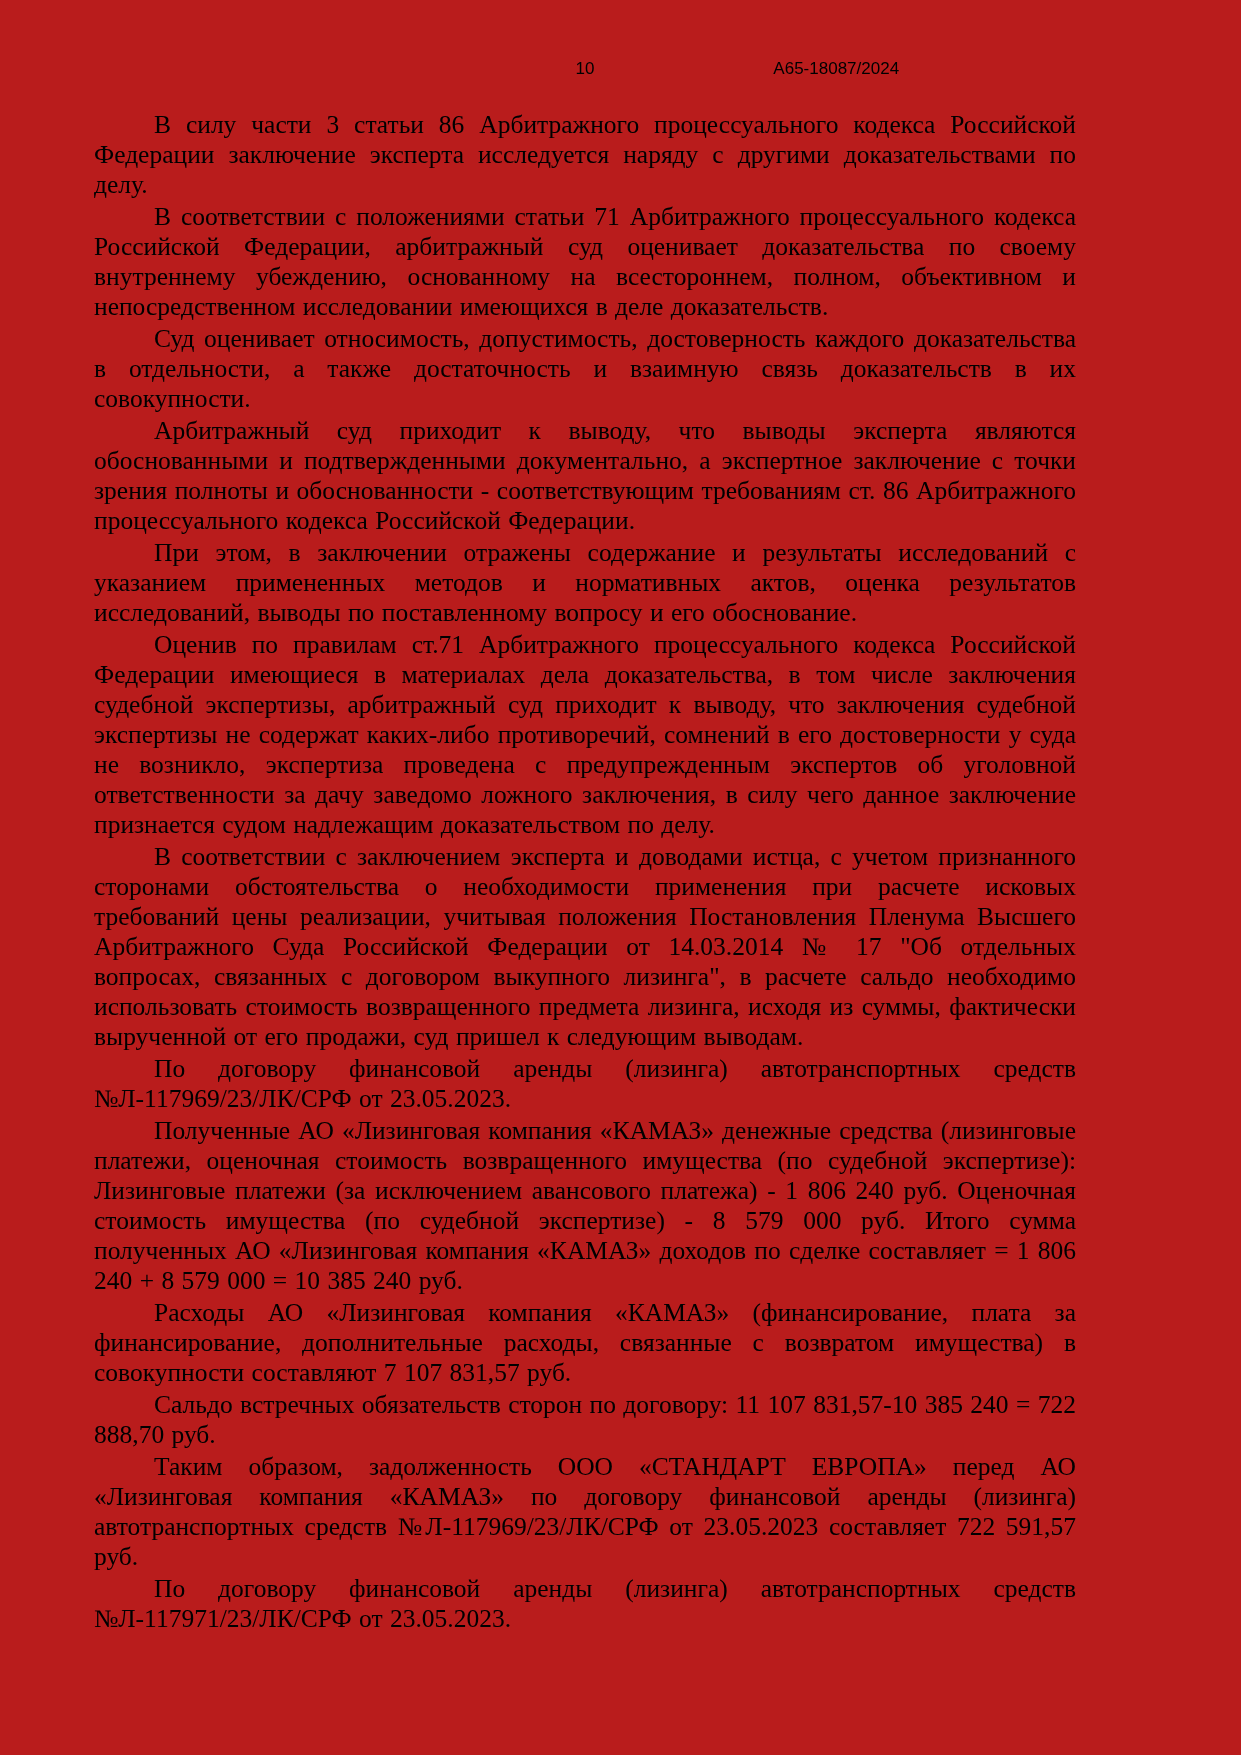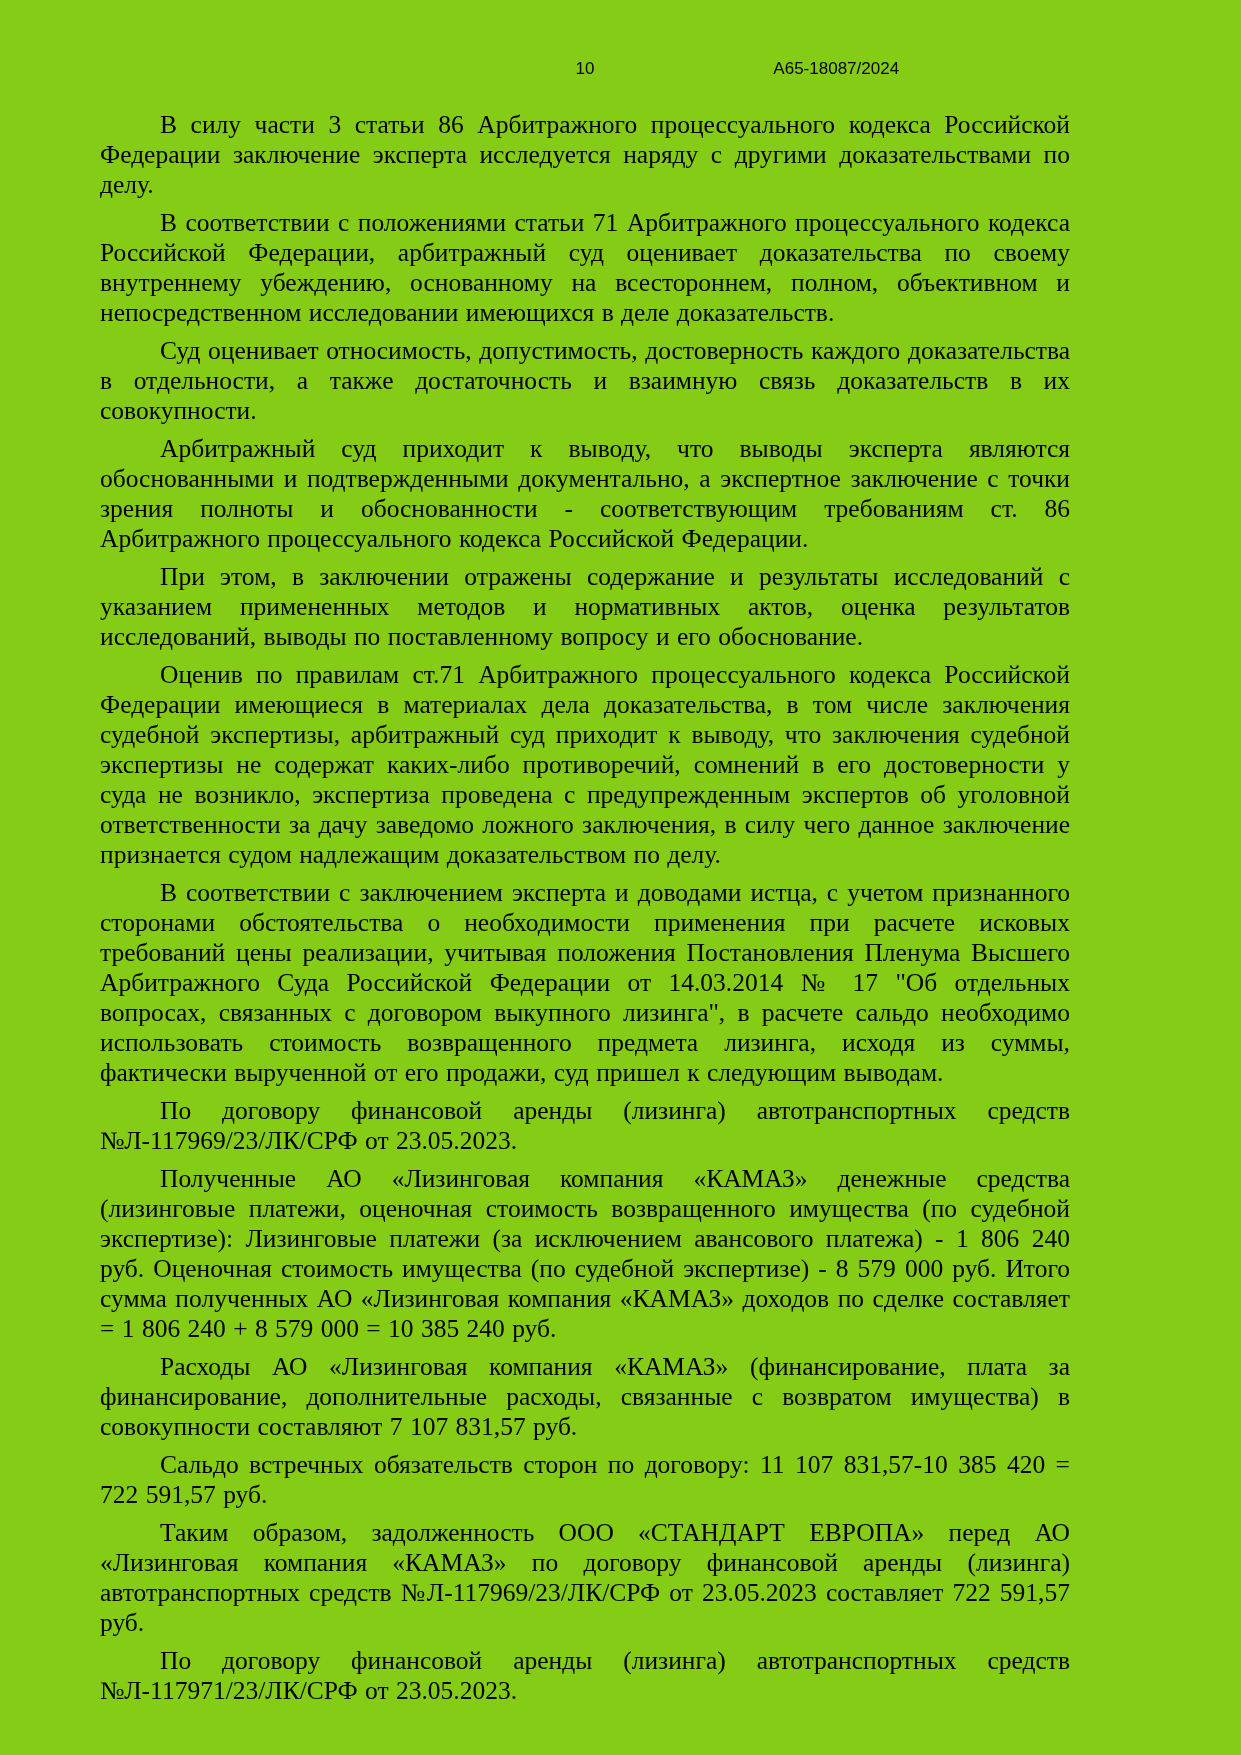--- a/index.html
+++ b/index.html
@@ -5,21 +5,21 @@
   html, body {
     margin: 0;
     padding: 0;
     background: #ffffff;
   }
   .page {
     position: relative;
     width: 1241px;
     height: 1755px;
     box-sizing: border-box;
-    background: #84cc16;
+    background: #b91c1c;
     color: #000000;
     padding: 58px 163px 0 92px;
     font-family: "Liberation Serif", "DejaVu Serif", serif;
     overflow: hidden;
   }
   .page-header {
     display: grid;
     grid-template-columns: 1fr auto 1fr;
     align-items: baseline;
     font-family: "Liberation Sans", "DejaVu Sans", sans-serif;
@@ -29,21 +29,21 @@
   }
   .page-number {
     grid-column: 2;
     text-align: center;
   }
   .case-number {
     grid-column: 3;
     text-align: center;
   }
   .body-text p {
-    margin: 8px;
+    margin: 2px;
     font-size: 25.5px;
     line-height: 30px;
     text-align: justify;
     text-indent: 60px;
     word-spacing: 1px;
   }
 </style>
 </head>
 <body>
 
@@ -58,18 +58,18 @@
     <p>В силу части 3 статьи 86 Арбитражного процессуального кодекса Российской Федерации заключение эксперта исследуется наряду с другими доказательствами по делу.</p>
     <p>В соответствии с положениями статьи 71 Арбитражного процессуального кодекса Российской Федерации, арбитражный суд оценивает доказательства по своему внутреннему убеждению, основанному на всестороннем, полном, объективном и непосредственном исследовании имеющихся в деле доказательств.</p>
     <p>Суд оценивает относимость, допустимость, достоверность каждого доказательства в отдельности, а также достаточность и взаимную связь доказательств в их совокупности.</p>
     <p>Арбитражный суд приходит к выводу, что выводы эксперта являются обоснованными и подтвержденными документально, а экспертное заключение с точки зрения полноты и обоснованности - соответствующим требованиям ст. 86 Арбитражного процессуального кодекса Российской Федерации.</p>
     <p>При этом, в заключении отражены содержание и результаты исследований с указанием примененных методов и нормативных актов, оценка результатов исследований, выводы по поставленному вопросу и его обоснование.</p>
     <p>Оценив по правилам ст.71 Арбитражного процессуального кодекса Российской Федерации имеющиеся в материалах дела доказательства, в том числе заключения судебной экспертизы, арбитражный суд приходит к выводу, что заключения судебной экспертизы не содержат каких-либо противоречий, сомнений в его достоверности у суда не возникло, экспертиза проведена с предупрежденным экспертов об уголовной ответственности за дачу заведомо ложного заключения, в силу чего данное заключение признается судом надлежащим доказательством по делу.</p>
     <p>В соответствии с заключением эксперта и доводами истца, с учетом признанного сторонами обстоятельства о необходимости применения при расчете исковых требований цены реализации, учитывая положения Постановления Пленума Высшего Арбитражного Суда Российской Федерации от 14.03.2014 № 17 "Об отдельных вопросах, связанных с договором выкупного лизинга", в расчете сальдо необходимо использовать стоимость возвращенного предмета лизинга, исходя из суммы, фактически вырученной от его продажи, суд пришел к следующим выводам.</p>
     <p>По договору финансовой аренды (лизинга) автотранспортных средств №Л-117969/23/ЛК/СРФ от 23.05.2023.</p>
     <p>Полученные АО «Лизинговая компания «КАМАЗ» денежные средства (лизинговые платежи, оценочная стоимость возвращенного имущества (по судебной экспертизе): Лизинговые платежи (за исключением авансового платежа) - 1 806 240 руб. Оценочная стоимость имущества (по судебной экспертизе) - 8 579 000 руб. Итого сумма полученных АО «Лизинговая компания «КАМАЗ» доходов по сделке составляет = 1 806 240 + 8 579 000 = 10 385 240 руб.</p>
     <p>Расходы АО «Лизинговая компания «КАМАЗ» (финансирование, плата за финансирование, дополнительные расходы, связанные с возвратом имущества) в совокупности составляют 7 107 831,57 руб.</p>
-    <p>Сальдо встречных обязательств сторон по договору: 11 107 831,57-10 385 420 = 722 591,57 руб.</p>
+    <p>Сальдо встречных обязательств сторон по договору: 11 107 831,57-10 385 240 = 722 888,70 руб.</p>
     <p>Таким образом, задолженность ООО «СТАНДАРТ ЕВРОПА» перед АО «Лизинговая компания «КАМАЗ» по договору финансовой аренды (лизинга) автотранспортных средств №Л-117969/23/ЛК/СРФ от 23.05.2023 составляет 722 591,57 руб.</p>
     <p>По договору финансовой аренды (лизинга) автотранспортных средств №Л-117971/23/ЛК/СРФ от 23.05.2023.</p>
   </main>
 
 </div>
 
 </body></html>

